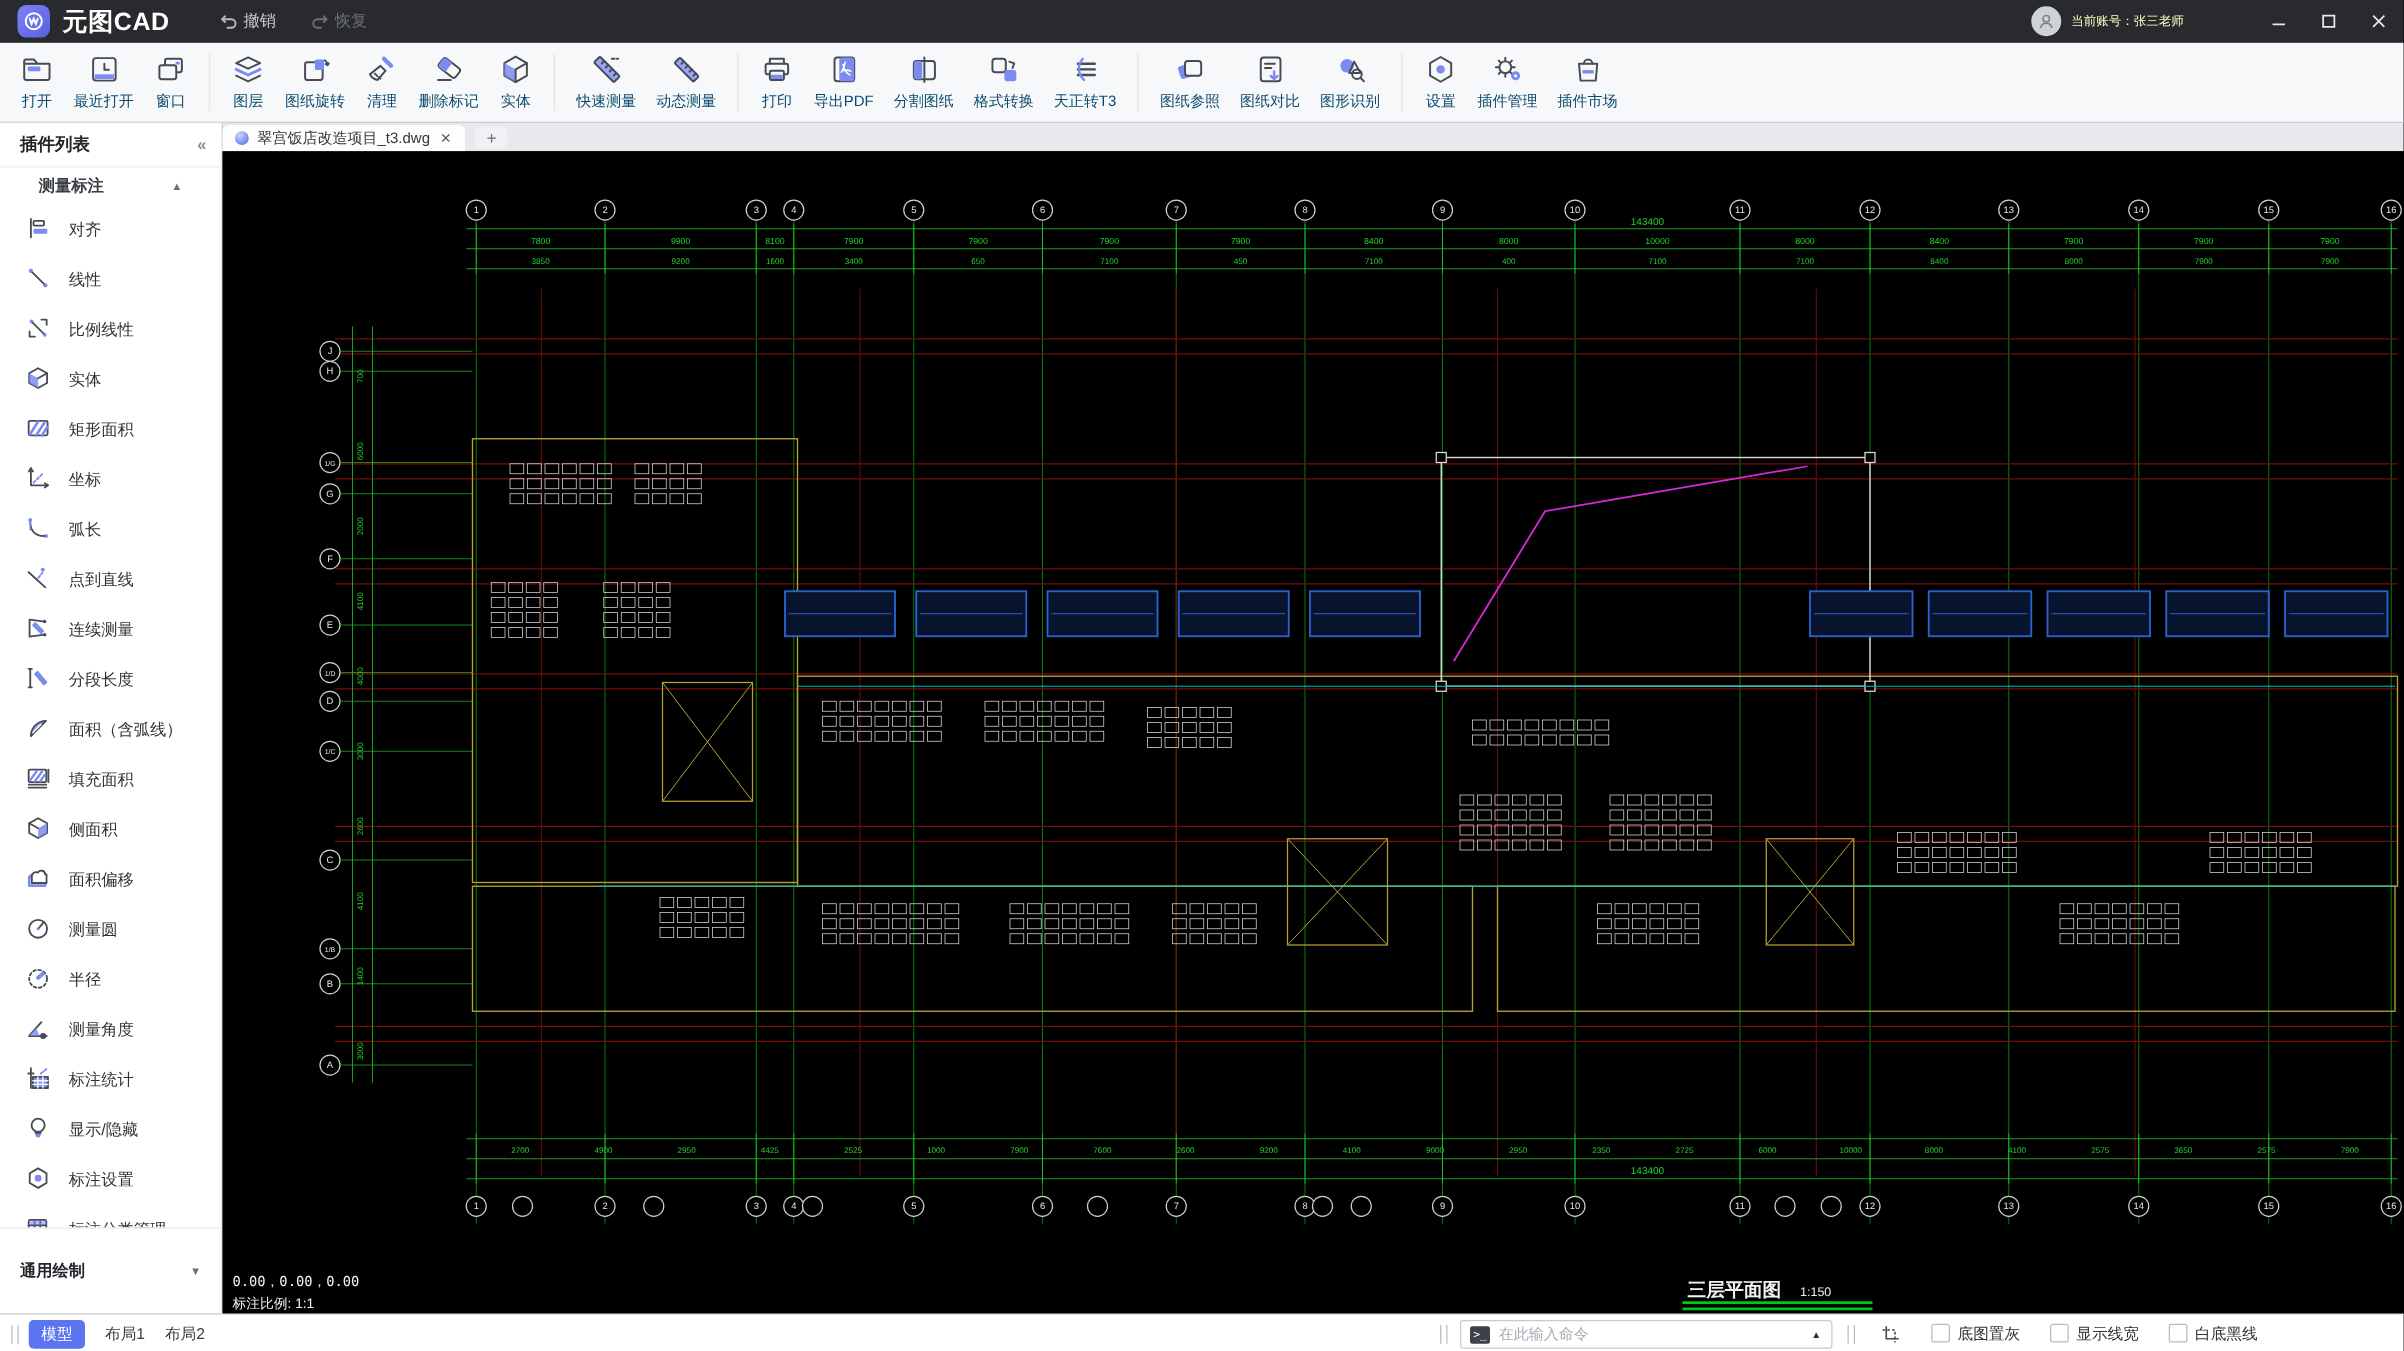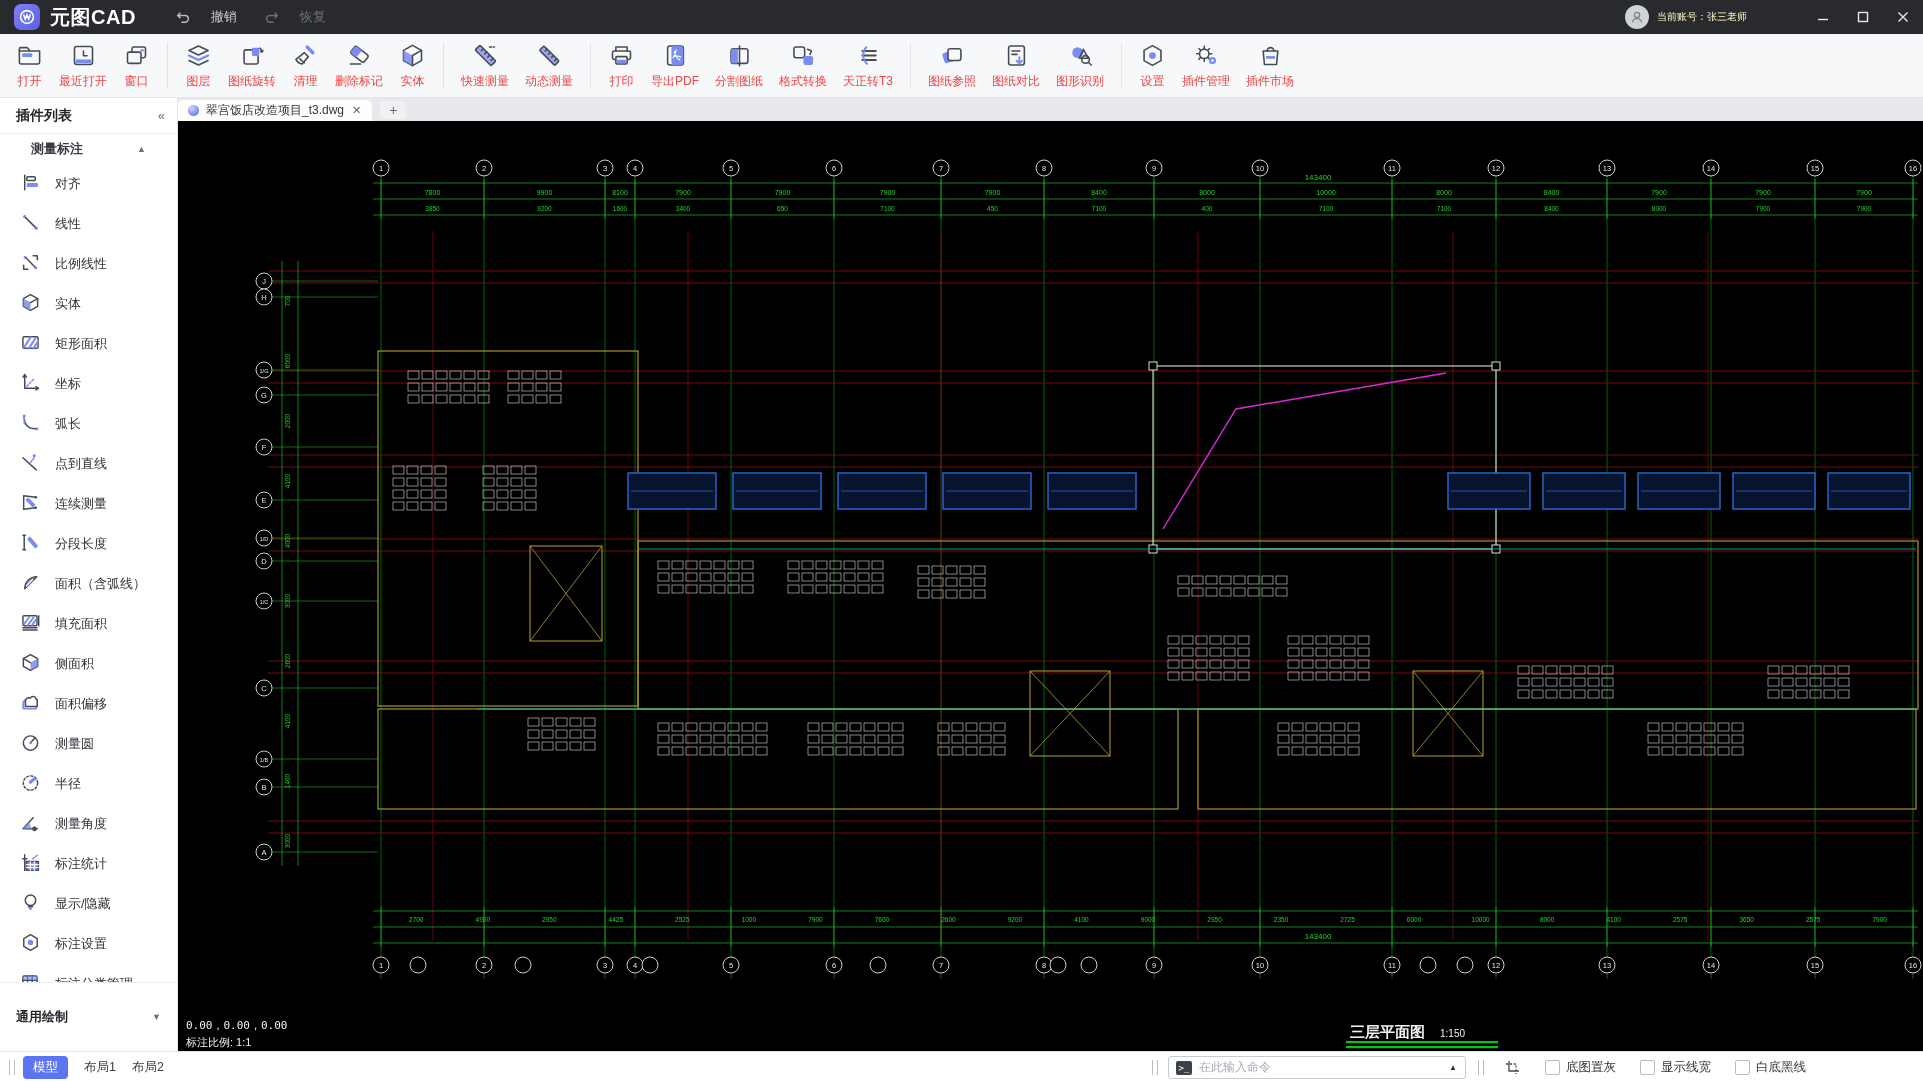--- a/index.html
+++ b/index.html
@@ -4,36 +4,36 @@
 <style>
   html,body{margin:0;padding:0;}
   body{width:1923px;height:1081px;overflow:hidden;background:#000;
        font-family:"Liberation Sans","DejaVu Sans",sans-serif;-webkit-font-smoothing:antialiased;}
   
   #titlebar{height:34px;background:#282a2d;display:flex;align-items:center;color:#c8cacc;position:relative;}
   #logo{width:26px;height:26px;border-radius:7px;margin:0 10px 0 14px;
         background:linear-gradient(135deg,#7d82f4,#5a5fe0);display:flex;align-items:center;justify-content:center;}
   #logo svg{width:16px;height:16px;}
   .app-name{color:#fff;font-weight:bold;font-size:20px;letter-spacing:.5px;margin-right:40px;}
-  .tb-act{display:flex;align-items:center;gap:21px;font-size:13px;margin-right:28px;cursor:pointer;}
+  .tb-act{display:flex;align-items:center;gap:5px;font-size:13px;margin-right:28px;cursor:pointer;}
   .tb-act svg{width:14px;height:14px;}
   .tb-act.disabled{color:#6b6e73;}
   #tb-right{position:absolute;right:0;top:0;height:34px;display:flex;align-items:center;}
   #avatar{width:24px;height:24px;border-radius:50%;background:#cfd2d6;display:flex;align-items:center;justify-content:center;margin-right:8px;}
   #avatar svg{width:16px;height:16px;}
   .account{font-size:10px;color:#fef9c3;margin-right:56px;}
   .win-btn{width:40px;height:34px;display:flex;align-items:center;justify-content:center;color:#e8e8e8;cursor:pointer;}
   .win-btn svg{width:12px;height:12px;}
   
   #toolbar{height:63px;background:#f7f8fa;border-bottom:1px solid #e3e5e8;display:flex;align-items:center;padding:0 8px;}
   .tgroup{display:flex;align-items:center;}
   .tbtn{display:flex;flex-direction:column;align-items:center;gap:3px;padding:5px 8px;border-radius:4px;cursor:pointer;}
   .ticon{height:28px;display:flex;align-items:center;justify-content:center;}
   .ticon svg{width:27px;height:27px;}
-  .tlabel{font-size:12px;color:#ef4444;white-space:nowrap;}
+  .tlabel{font-size:12px;color:#0c4a6e;white-space:nowrap;}
   .tdivider{width:1px;height:46px;background:#e2e4e7;margin:0 9px;}
   
   #main{display:flex;height:953px;}
   #sidebar{width:178px;background:#fff;border-right:1px solid #e3e5e8;display:flex;flex-direction:column;}
   .side-header{height:35px;display:flex;align-items:center;justify-content:space-between;
                padding:0 14px 0 16px;border-bottom:1px solid #ececf0;font-size:14px;font-weight:bold;color:#23262b;}
   .collapse-ic{color:#8a8f97;font-size:13px;cursor:pointer;letter-spacing:-2px;}
   .side-section{height:30px;display:flex;align-items:center;justify-content:space-between;
                 padding:0 31px;font-size:13px;font-weight:bold;color:#3a3e44;}
   .sec-arrow{font-size:9px;color:#6b7077;cursor:pointer;}
@@ -61,21 +61,21 @@
   .layout-tab{color:#3a3e44;margin-left:16px;cursor:pointer;}
   #cmd-zone{position:absolute;left:1152px;top:0;height:31px;display:flex;align-items:center;}
   .cmd-box{width:296px;height:21px;border:1px solid #c7cad0;border-radius:3px;background:#fff;
            display:flex;align-items:center;margin-left:10px;}
   .cmd-badge{width:16px;height:14px;background:#3c414a;color:#fff;border-radius:2px;font-size:9px;
              display:flex;align-items:center;justify-content:center;margin:0 7px;font-family:"DejaVu Sans Mono",monospace;}
   .cmd-ph{color:#a6abb3;font-size:12px;flex:1;}
   .cmd-caret{color:#2c2f33;font-size:8px;margin-right:8px;}
   .sel-icon{margin-left:12px;display:flex;align-items:center;}
   .sel-icon svg{width:17px;height:17px;}
-  .sb-check{display:flex;align-items:center;gap:6px;color:#2f3338;margin-left:24px;cursor:pointer;}
+  .sb-check{display:flex;align-items:flex-start;gap:6px;color:#2f3338;margin-left:24px;cursor:pointer;}
   .cbox{width:13px;height:13px;border:1px solid #b6bac1;border-radius:2px;background:#fff;}
 </style>
 </head>
 <body>
 
 <div id="titlebar">
   <div id="logo">
     <svg viewBox="0 0 16 16" fill="none" stroke="#fff" stroke-width="1.6" stroke-linecap="round">
       <circle cx="8" cy="8" r="6.4"></circle>
         <path d="M4.8 6l1.5 4 1.7-4 1.7 4 1.5-4"></path>

